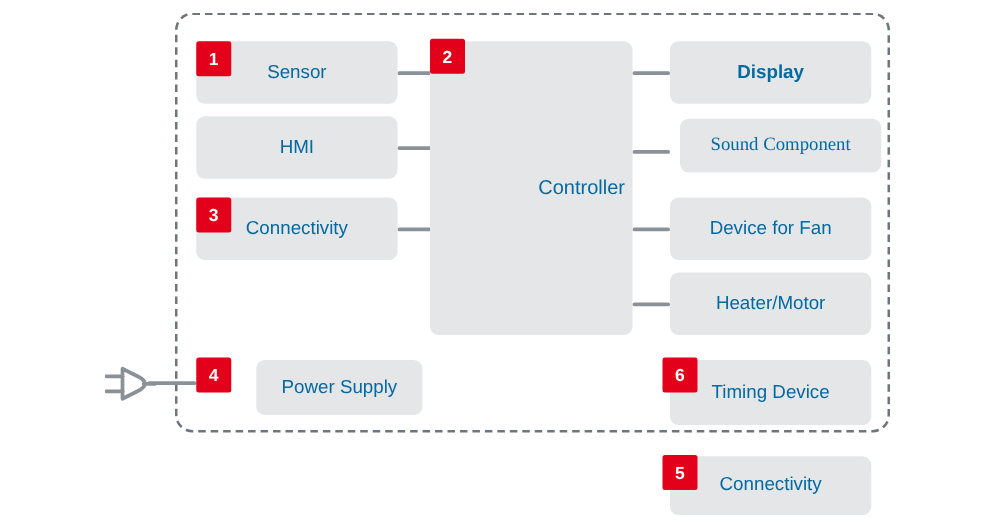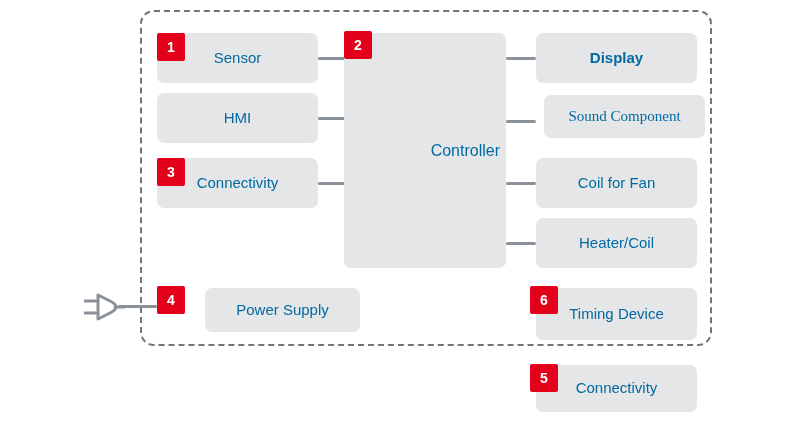--- a/index.html
+++ b/index.html
@@ -93,44 +93,44 @@
 
   <div class="box" style="left:157px;top:93px;width:161px;height:50px;">
     <span>HMI</span>
   </div>
 
   <div class="box" style="left:157px;top:158px;width:161px;height:50px;">
     <span>Connectivity</span>
   </div>
   <div class="badge" style="left:157px;top:158px;">3</div>
 
-  <div class="box" style="left:157px;top:288px;width:155px;height:44px;margin-left:48px;">
+  <div class="box" style="left:157px;top:288px;width:133px;height:44px;margin-left:48px;">
     <span>Power Supply</span>
   </div>
   <div class="badge" style="left:157px;top:286px;">4</div>
 
   <div class="box controller" style="left:344px;top:33px;width:162px;height:235px;">
     <span>Controller</span>
   </div>
   <div class="badge" style="left:344px;top:31px;">2</div>
 
   <div class="box" style="left:536px;top:33px;width:161px;height:50px;font-weight:bold;">
     <span>Display</span>
   </div>
 
   <div class="box" style="left:544px;top:95px;width:161px;height:43px;font-family:Liberation Serif, serif;">
     <span>Sound Component</span>
   </div>
 
   <div class="box" style="left:536px;top:158px;width:161px;height:50px;">
-    <span>Coil for Fan</span>
+    <span>Device for Fan</span>
   </div>
 
   <div class="box" style="left:536px;top:218px;width:161px;height:50px;">
-    <span>Heater/Coil</span>
+    <span>Heater/Motor</span>
   </div>
 
   <div class="box" style="left:536px;top:288px;width:161px;height:52px;">
     <span>Timing Device</span>
   </div>
   <div class="badge" style="left:530px;top:286px;">6</div>
 
   <div class="box" style="left:536px;top:365px;width:161px;height:47px;">
     <span>Connectivity</span>
   </div>

